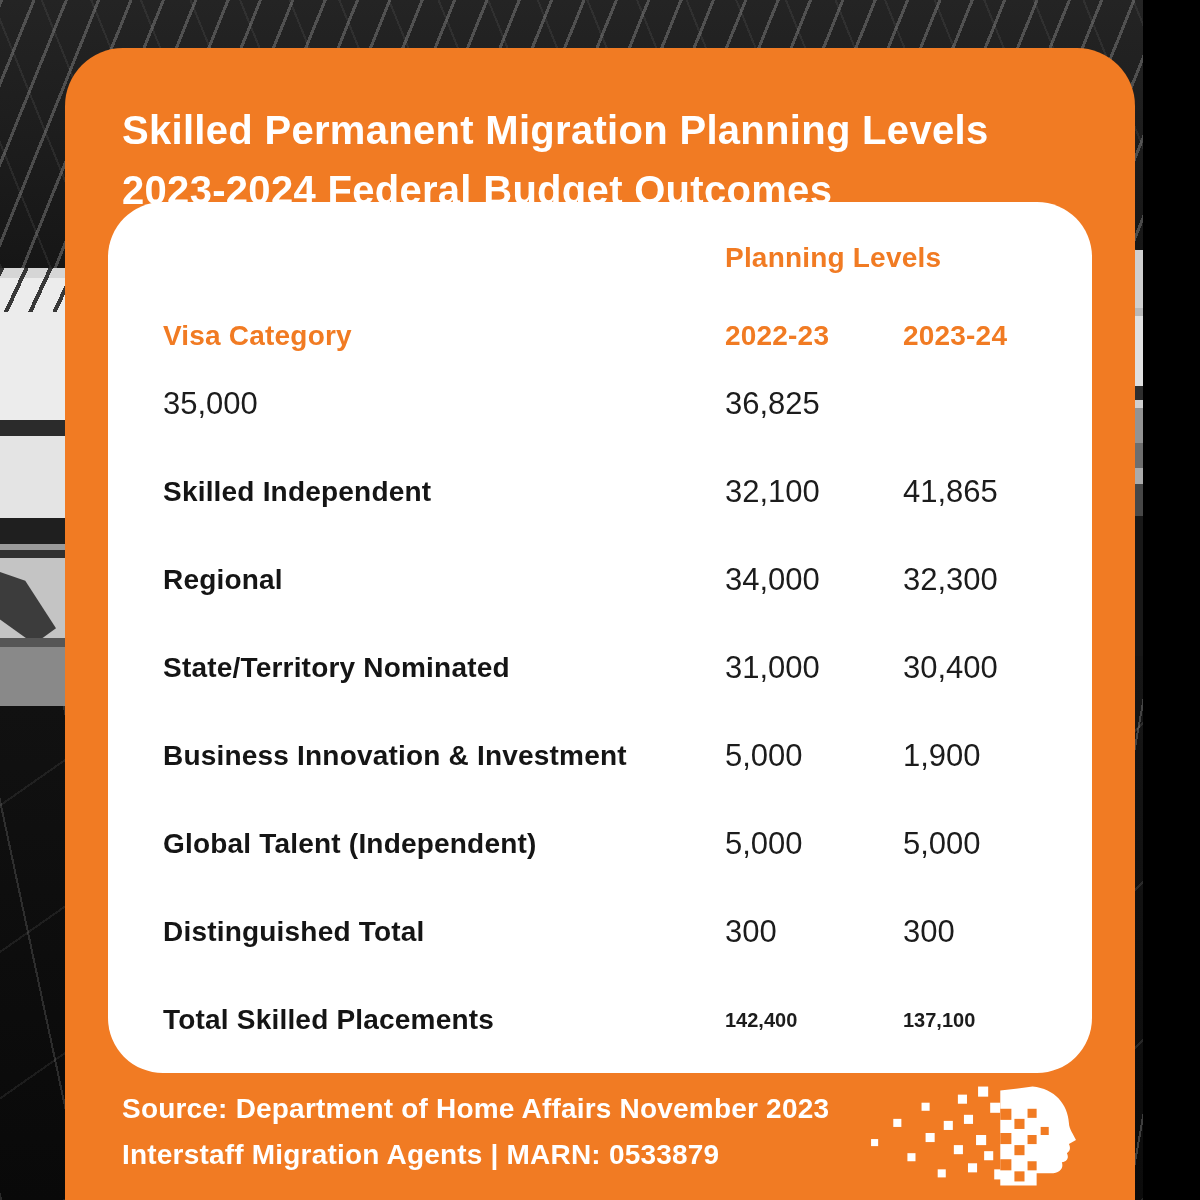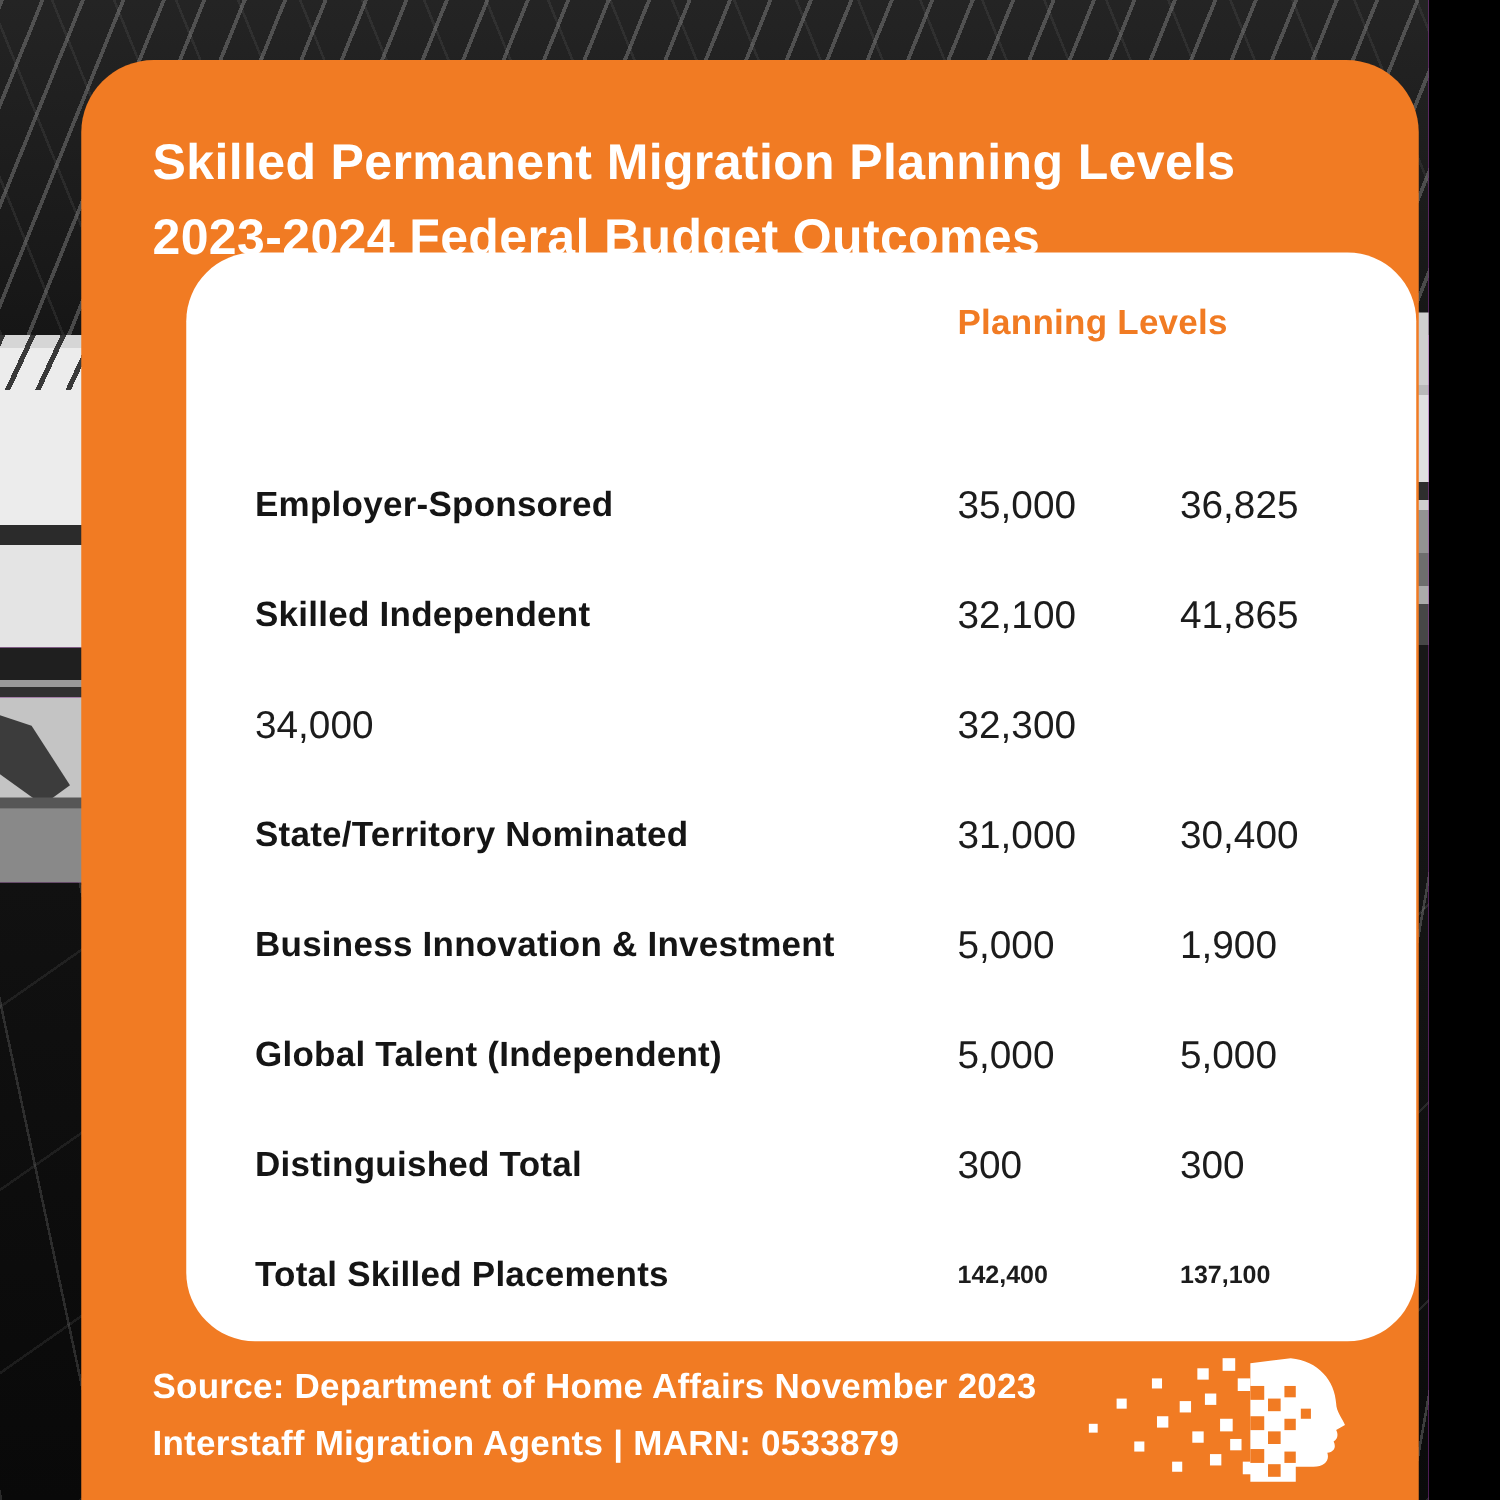--- a/index.html
+++ b/index.html
@@ -62,21 +62,21 @@
     position:absolute;left:65px;top:48px;width:1070px;height:1152px;
     background:#F17B23;border-radius:58px 58px 0 0;
   }
   .title{
     position:absolute;left:57px;top:52px;width:960px;
     color:#fff;font-size:40px;font-weight:bold;line-height:60px;letter-spacing:.3px;
   }
   
   .white-card{
     position:absolute;left:43px;top:154px;width:984px;height:871px;
-    background:#fff;border-radius:55px;margin-left:41px;
+    background:#fff;border-radius:55px;
   }
   .pl-header{
     position:absolute;left:617px;top:40px;
     color:#F17B23;font-size:28px;font-weight:bold;letter-spacing:.2px;
   }
   .col-headers{
     position:absolute;left:55px;top:111px;right:10px;height:46px;
     display:grid;grid-template-columns:562px 178px 1fr;align-items:center;
     color:#F17B23;font-size:28px;font-weight:bold;letter-spacing:.2px;
   }
@@ -113,34 +113,39 @@
 
   <div class="orange-card">
 
     <div class="title">
       <span>Skilled Permanent Migration Planning Levels</span><br>
       <span>2023-2024 Federal Budget Outcomes</span>
     </div>
 
     <div class="white-card">
       <div class="pl-header">Planning Levels</div>
+      <div class="col-headers">
+        <div>Visa Category</div>
+        <div>2022-23</div>
+        <div>2023-24</div>
+      </div>
       <div id="rows">
         <div class="row">
-          <div class="cat">Employer-Sponsored</div>
           <div class="num n1">35,000</div>
           <div class="num n2">36,825</div>
         </div>
 
         <div class="row">
           <div class="cat">Skilled Independent</div>
           <div class="num n1">32,100</div>
           <div class="num n2">41,865</div>
         </div>
 
         <div class="row">
+          <div class="cat">Regional</div>
           <div class="num n1">34,000</div>
           <div class="num n2">32,300</div>
         </div>
 
         <div class="row">
           <div class="cat">State/Territory Nominated</div>
           <div class="num n1">31,000</div>
           <div class="num n2">30,400</div>
         </div>
 

